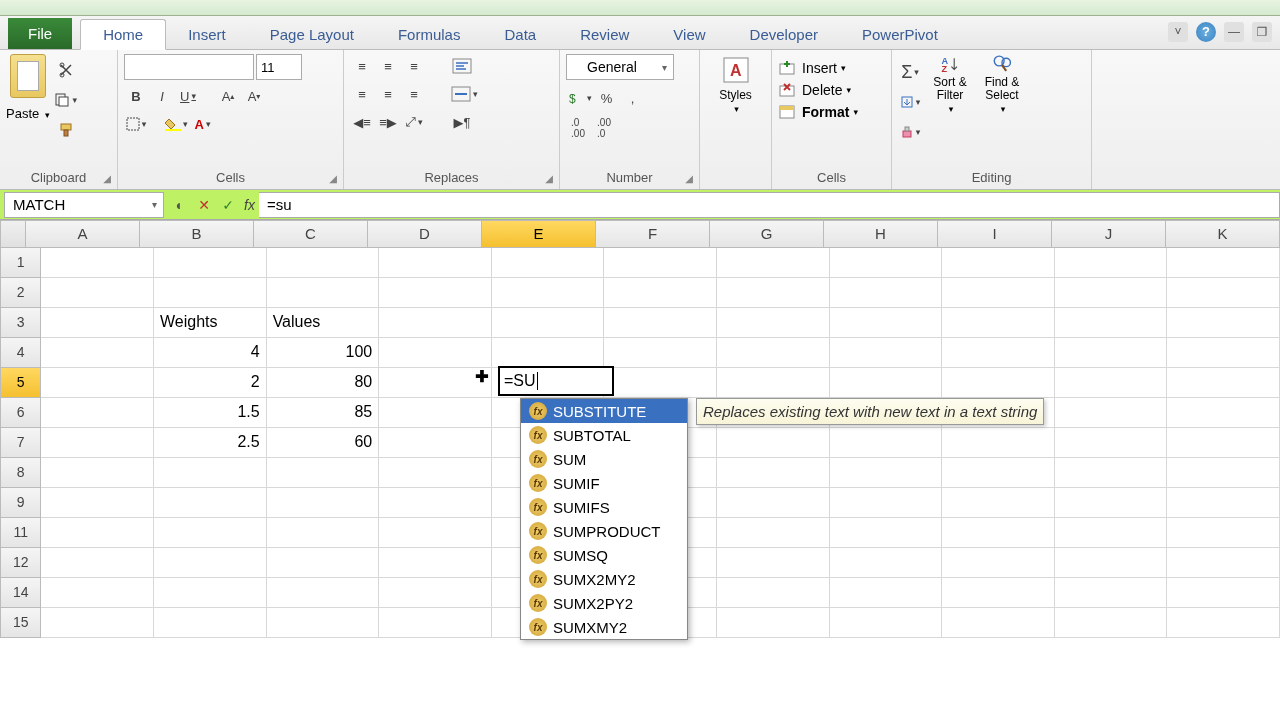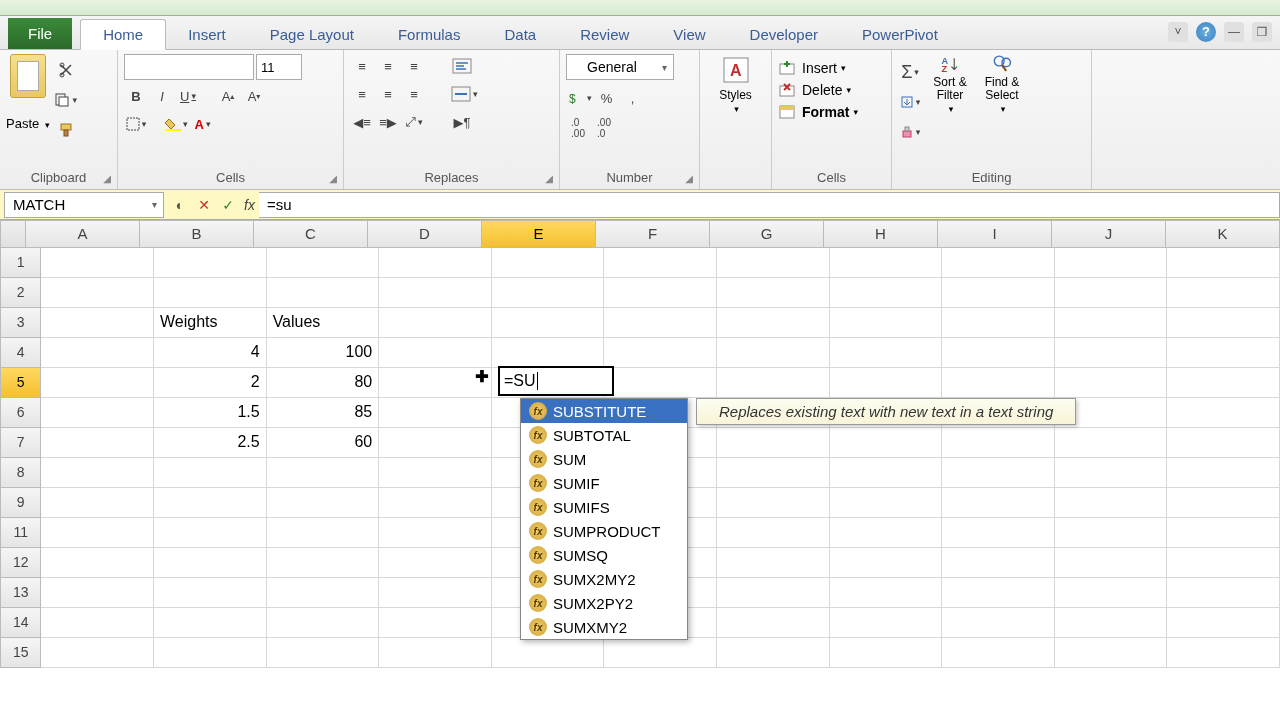--- a/index.html
+++ b/index.html
@@ -15,35 +15,35 @@
 .tab.active { background: #fff; border: 1px solid #bbb; border-bottom: 1px solid #fff; border-radius: 3px 3px 0 0; margin-bottom: -1px; color: #3a5c94; font-weight: 500; }
 .win-controls { position: absolute; right: 8px; top: 6px; display: flex; gap: 8px; }
 .win-btn { width: 20px; height: 20px; background: #e0e0e0; border-radius: 3px; font-size: 12px; text-align: center; line-height: 20px; color: #555; }
 .help-btn { width: 20px; height: 20px; background: radial-gradient(#6ab0e0, #3a80c0); border-radius: 50%; color: #fff; font-size: 13px; font-weight: bold; text-align: center; line-height: 20px; }
 
 
 .ribbon { height: 140px; background: linear-gradient(#f8f8f8, #eeeeee); display: flex; border-bottom: 1px solid #bbb; }
 .ribbon-group { border-right: 1px solid #ccc; padding: 4px 6px 2px; display: flex; flex-direction: column; position: relative; }
 .ribbon-group-label { font-size: 13px; color: #555; text-align: center; padding: 2px 0; }
 .ribbon-group-body { flex: 1; display: flex; align-items: flex-start; gap: 4px; }
-.ribbon-col { display: flex; flex-direction: column; gap: 18px; align-items: center; }
+.ribbon-col { display: flex; flex-direction: column; gap: 8px; align-items: center; }
 .ribbon-row { display: flex; gap: 2px; }
 .r-btn { min-width: 24px; height: 24px; display: flex; align-items: center; justify-content: center; border: 1px solid transparent; border-radius: 3px; font-size: 13px; color: #444; cursor: pointer; }
 .r-big { width: 48px; height: 60px; display: flex; flex-direction: column; align-items: center; justify-content: center; font-size: 12px; gap: 2px; }
 .paste-icon { width: 36px; height: 44px; background: linear-gradient(#f5e090, #e8c860); border: 1px solid #c0a040; border-radius: 3px; position: relative; }
 .paste-icon::before { content: ''; position: absolute; top: 6px; left: 6px; right: 6px; bottom: 6px; background: #fff; border: 1px solid #aaa; }
 .dd-arrow { font-size: 9px; margin-left: 2px; }
 .font-select { width: 130px; height: 26px; border: 1px solid #aaa; background: #fff; font-size: 13px; padding: 0 4px; }
 .size-select { width: 46px; height: 26px; border: 1px solid #aaa; background: #fff; font-size: 13px; padding: 0 4px; }
 .combo-select { height: 26px; border: 1px solid #aaa; background: #fff; font-size: 14px; padding: 0 20px 0 20px; position: relative; display: flex; align-items: center; min-width: 108px; }
 .combo-select::after { content: '▾'; position: absolute; right: 6px; font-size: 10px; color: #666; }
 .dialog-launcher { position: absolute; right: 3px; bottom: 3px; width: 14px; height: 14px; font-size: 10px; color: #888; text-align: center; line-height: 14px; }
 
 
-.formula-bar { height: 30px; display: flex; align-items: center; border-bottom: 1px solid #aaa; background: #fef9c3; }
+.formula-bar { height: 30px; display: flex; align-items: center; border-bottom: 1px solid #aaa; background: #bef264; }
 .name-box { width: 160px; height: 26px; border: 1px solid #aaa; background: #fff; margin: 0 4px; display: flex; align-items: center; padding: 0 8px; font-size: 15px; position: relative; }
 .name-box::after { content: '▾'; position: absolute; right: 6px; font-size: 10px; color: #666; }
 .fb-btn { width: 24px; height: 24px; display: flex; align-items: center; justify-content: center; font-size: 14px; color: #555; cursor: pointer; }
 .fb-btn.cancel { color: #c03030; }
 .fb-btn.enter { color: #308030; }
 .fx-label { font-style: italic; font-size: 14px; color: #444; margin: 0 4px; }
 .formula-input { flex: 1; height: 26px; border: 1px solid #aaa; border-left: none; background: #fff; padding: 0 8px; font-size: 15px; display: flex; align-items: center; }
 
 
 .grid-area { position: relative; }
@@ -65,21 +65,21 @@
 @keyframes blink { 50% { opacity: 0; } }
 .resize-handle { position: absolute; width: 20px; height: 20px; display: flex; align-items: center; justify-content: center; font-size: 16px; }
 .resize-handle::before { content: '✚'; color: #000; font-weight: bold; }
 
 
 .ac-popup { position: absolute; background: #fff; border: 1px solid #888; box-shadow: 2px 2px 6px rgba(0,0,0,0.3); font-size: 15px; min-width: 168px; }
 .ac-item { display: flex; align-items: center; gap: 6px; padding: 3px 8px; cursor: pointer; }
 .ac-item.selected { background: #3a70c0; color: #fff; }
 .fx-icon { width: 18px; height: 18px; border-radius: 50%; background: radial-gradient(#f0d070, #d0a030); display: flex; align-items: center; justify-content: center; font-size: 10px; font-style: italic; color: #5a3a00; font-weight: bold; }
 .ac-item.selected .fx-icon { background: radial-gradient(#f0d070, #d0a030); }
-.tooltip { position: absolute; background: linear-gradient(#fdfdf0, #f8f4d8); border: 1px solid #999; padding: 4px 22px; font-size: 15px; color: #333; box-shadow: 2px 2px 4px rgba(0,0,0,0.2); white-space: nowrap; font-style: italic; }
+.tooltip { position: absolute; background: linear-gradient(#fdfdf0, #f8f4d8); border: 1px solid #999; padding: 4px 6px; font-size: 15px; color: #333; box-shadow: 2px 2px 4px rgba(0,0,0,0.2); white-space: nowrap; font-style: italic; }
 
 
 svg { display: block; }
 </style>
 </head>
 <body>
 
 <div class="titlebar"></div>
 
 <div class="tabs">
@@ -501,34 +501,20 @@
         <div class="cell"></div>
         <div class="cell"></div>
         <div class="cell"></div>
         <div class="cell"></div>
         <div class="cell"></div>
         <div class="cell"></div>
         <div class="cell"></div>
         <div class="cell"></div>
       </div>
       <div class="grid-row">
-        <div class="row-h">13</div>
-        <div class="cell"></div>
-        <div class="cell"></div>
-        <div class="cell"></div>
-        <div class="cell"></div>
-        <div class="cell"></div>
-        <div class="cell"></div>
-        <div class="cell"></div>
-        <div class="cell"></div>
-        <div class="cell"></div>
-        <div class="cell"></div>
-        <div class="cell"></div>
-      </div>
-      <div class="grid-row">
         <div class="row-h">14</div>
         <div class="cell"></div>
         <div class="cell"></div>
         <div class="cell"></div>
         <div class="cell"></div>
         <div class="cell"></div>
         <div class="cell"></div>
         <div class="cell"></div>
         <div class="cell"></div>
         <div class="cell"></div>

